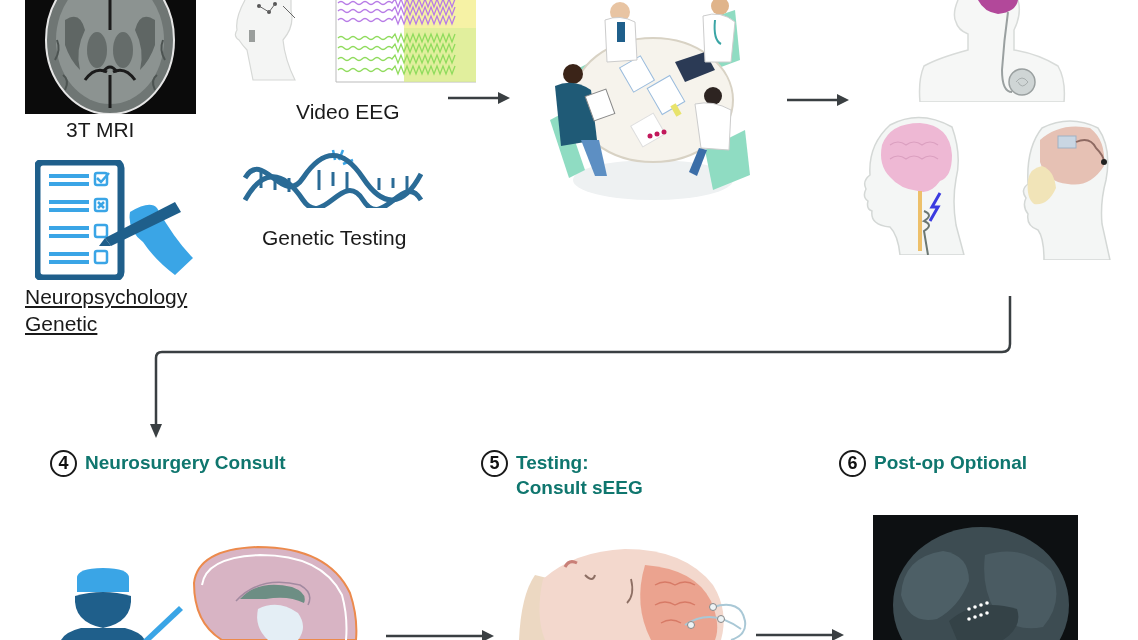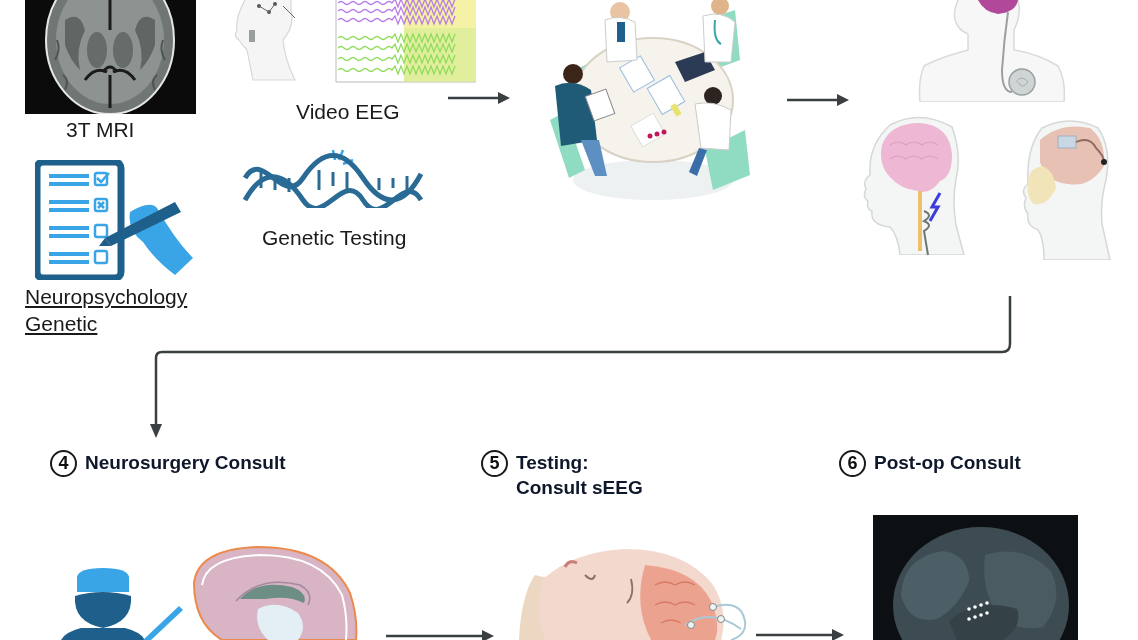--- a/index.html
+++ b/index.html
@@ -4,21 +4,21 @@
 <style>
   html, body { margin:0; padding:0; background:#ffffff; }
   body { width:1138px; height:640px; position:relative; overflow:hidden;
          font-family:"Liberation Sans", sans-serif; color:#111; }
   .abs { position:absolute; }
   .label { font-size:21px; color:#1a1a1a; line-height:27px; }
   .step { display:flex; align-items:flex-start; }
   .step-num { width:27px; height:27px; border:2px solid #1a1a1a; border-radius:50%;
               display:flex; align-items:center; justify-content:center;
               font-weight:bold; font-size:18px; box-sizing:border-box; margin-right:8px; margin-top:0px; }
-  .step-title { font-weight:bold; font-size:19px; line-height:25px; color:#0f172a; }
+  .step-title { font-weight:bold; font-size:19px; line-height:25px; color:#0f766e; }
   svg { display:block; }
 </style>
 </head>
 <body>
 
 <div class="abs" style="left:25px; top:0; width:171px; height:114px; background:#0b0b0b; overflow:hidden;">
   <svg width="171" height="114" viewBox="0 0 171 114">
     <ellipse cx="85" cy="40" rx="64" ry="74" fill="#6f7674" stroke="#e6e6e6" stroke-width="2"></ellipse>
     <ellipse cx="85" cy="40" rx="54" ry="64" fill="#8c9391"></ellipse>
     <path d="M40 20 Q55 10 60 30 Q50 50 55 70 Q45 60 40 45 Z" fill="#5f6664"></path>
@@ -272,21 +272,21 @@
 <div class="abs" style="left:754px; top:628px;">
   <svg width="92" height="14" viewBox="0 0 92 14">
     <line x1="2" y1="7" x2="80" y2="7" stroke="#3a3f42" stroke-width="2.5"></line>
     <path d="M78 1 L90 7 L78 13 Z" fill="#3a3f42"></path>
   </svg>
 </div>
 
 <div class="abs step" style="left:839px; top:450px;">
   <div class="step-num">6</div>
   <div class="step-title">
-    <div>Post-op Consult</div>
+    <div>Post-op Optional</div>
   </div>
 </div>
 
 <div class="abs" style="left:873px; top:515px; width:205px; height:125px; background:#0d1012; overflow:hidden;">
   <svg width="205" height="125" viewBox="0 0 205 125">
     <ellipse cx="108" cy="90" rx="88" ry="78" fill="#3d4c52"></ellipse>
     <path d="M28 80 Q30 42 70 36 Q96 40 96 66 Q86 92 64 104 Q36 110 28 80 Z" fill="#4d5f66"></path>
     <path d="M112 40 Q150 28 178 56 Q192 86 170 112 Q140 118 122 96 Q108 72 112 40 Z" fill="#4a5b62"></path>
     <path d="M76 106 Q104 82 144 94 Q150 112 130 125 L84 125 Z" fill="#344247"></path>
     <g fill="#ffffff">

